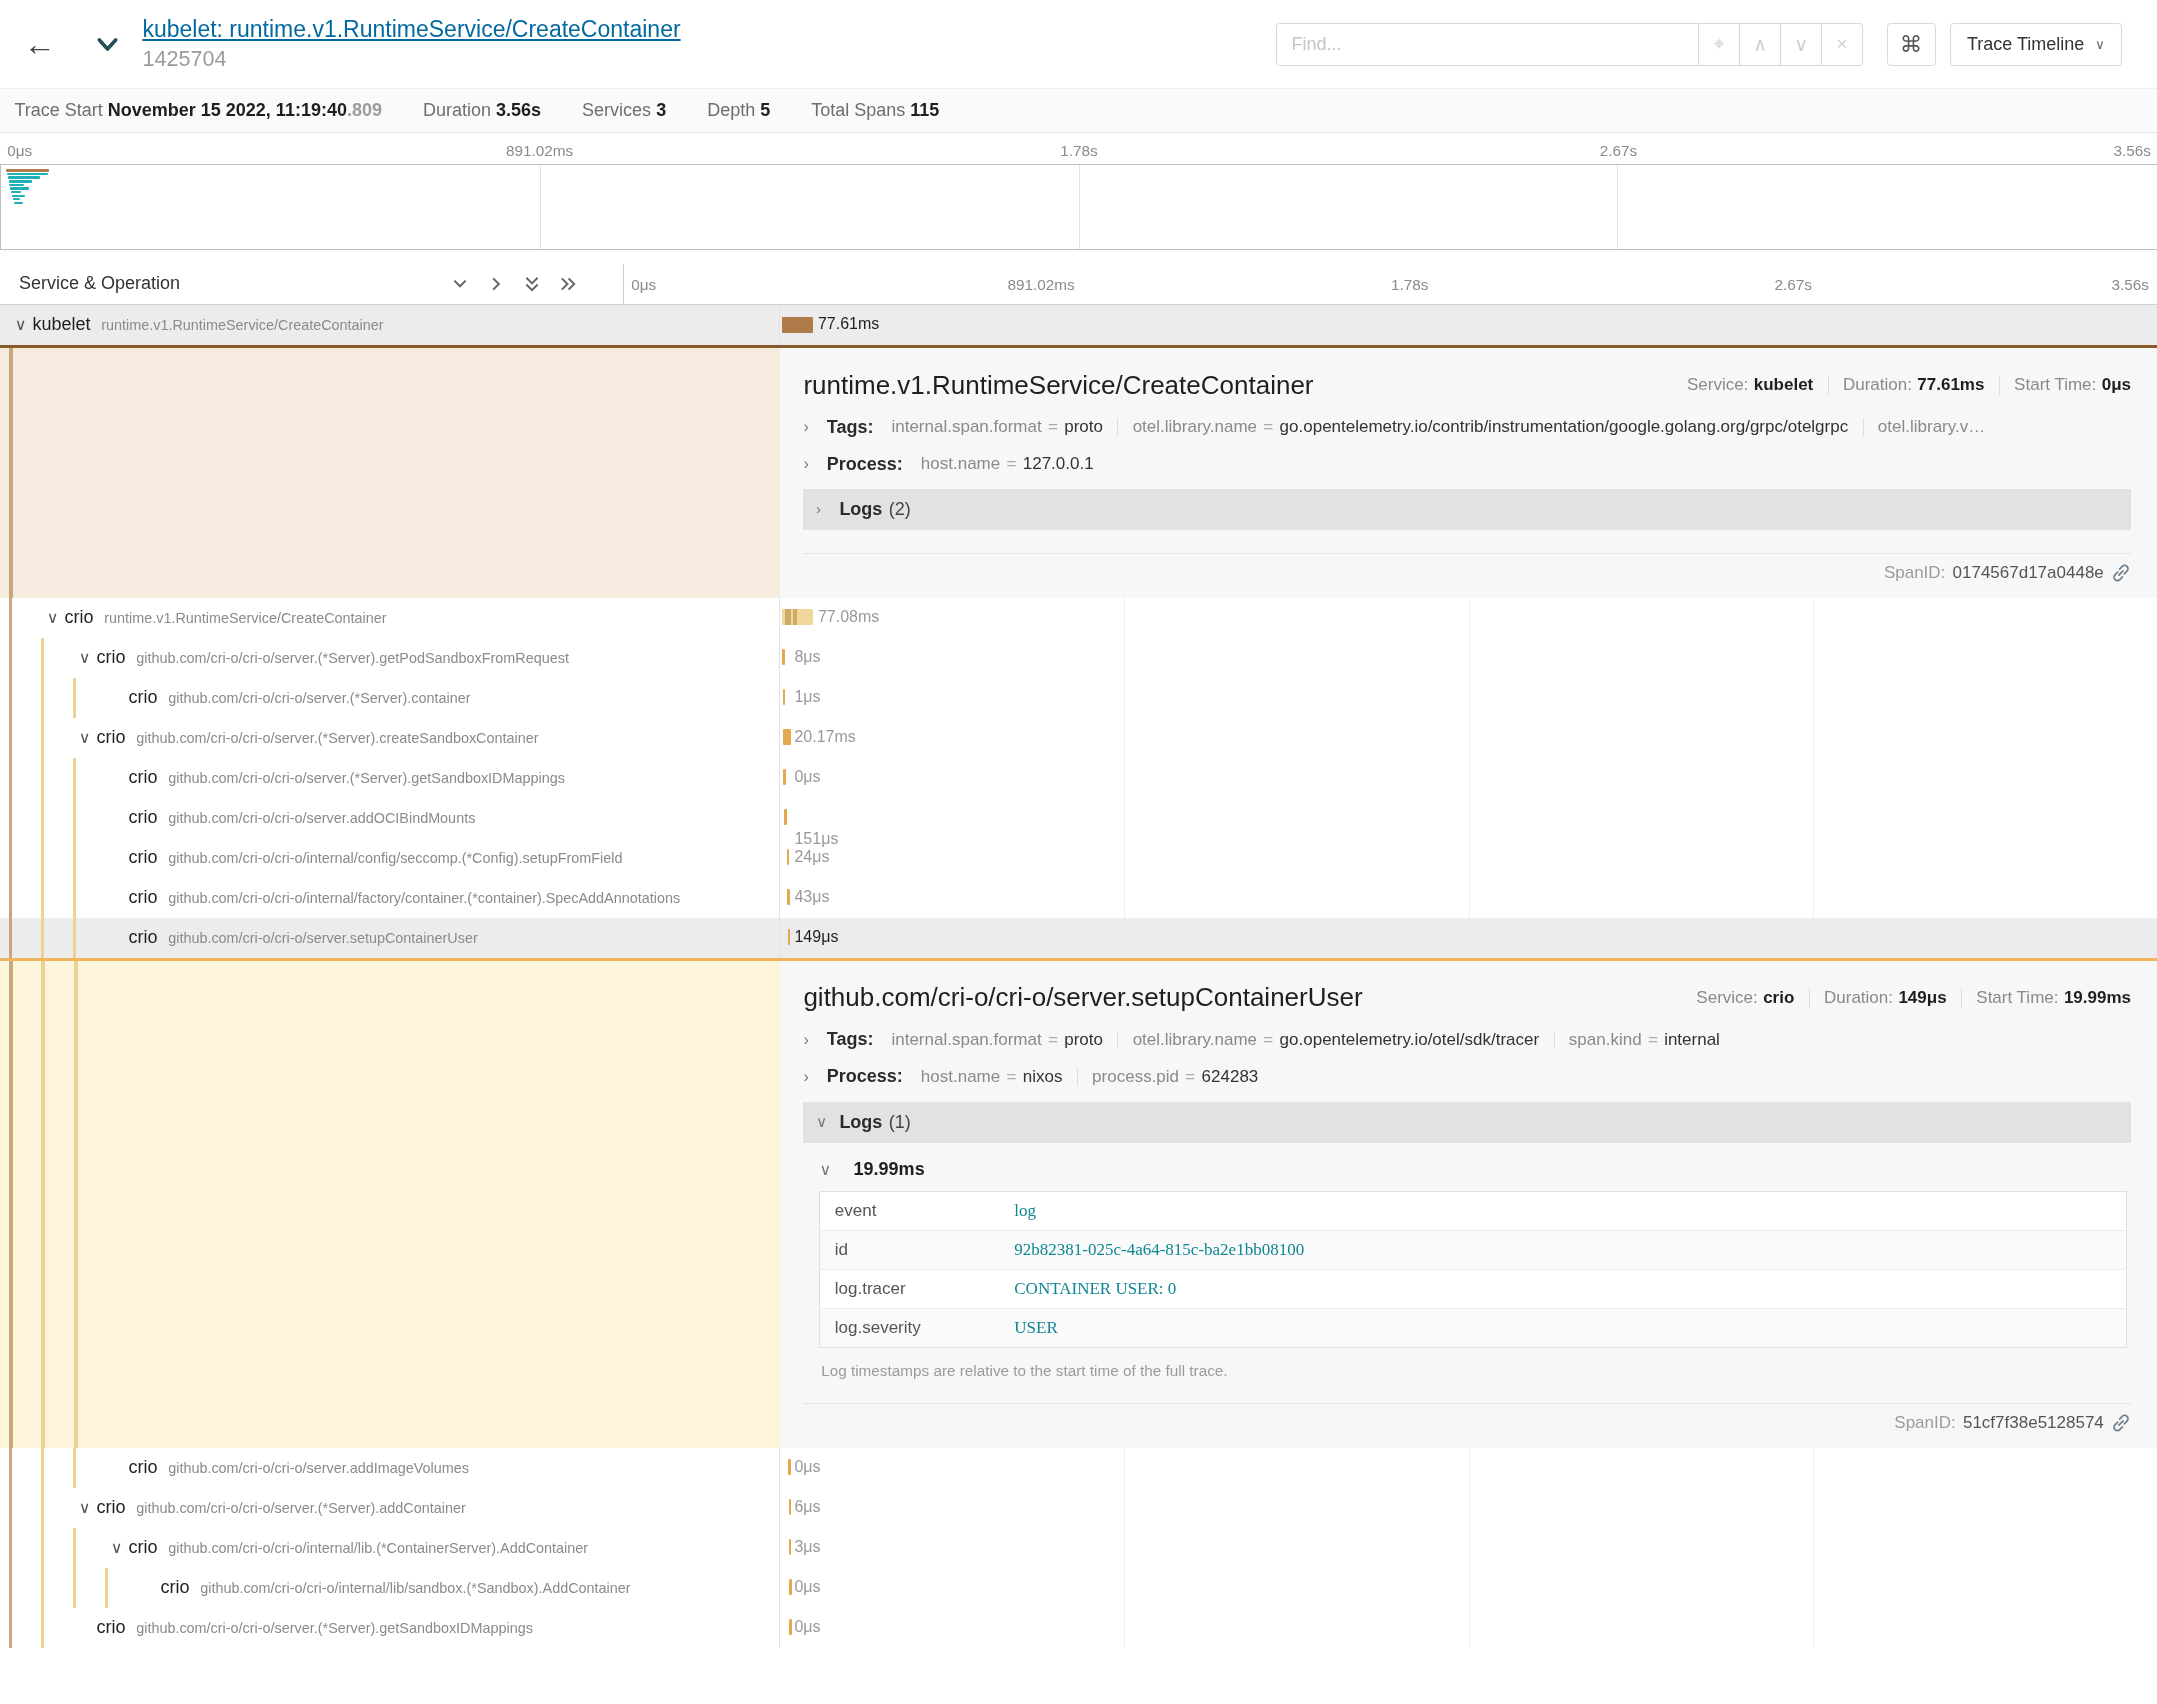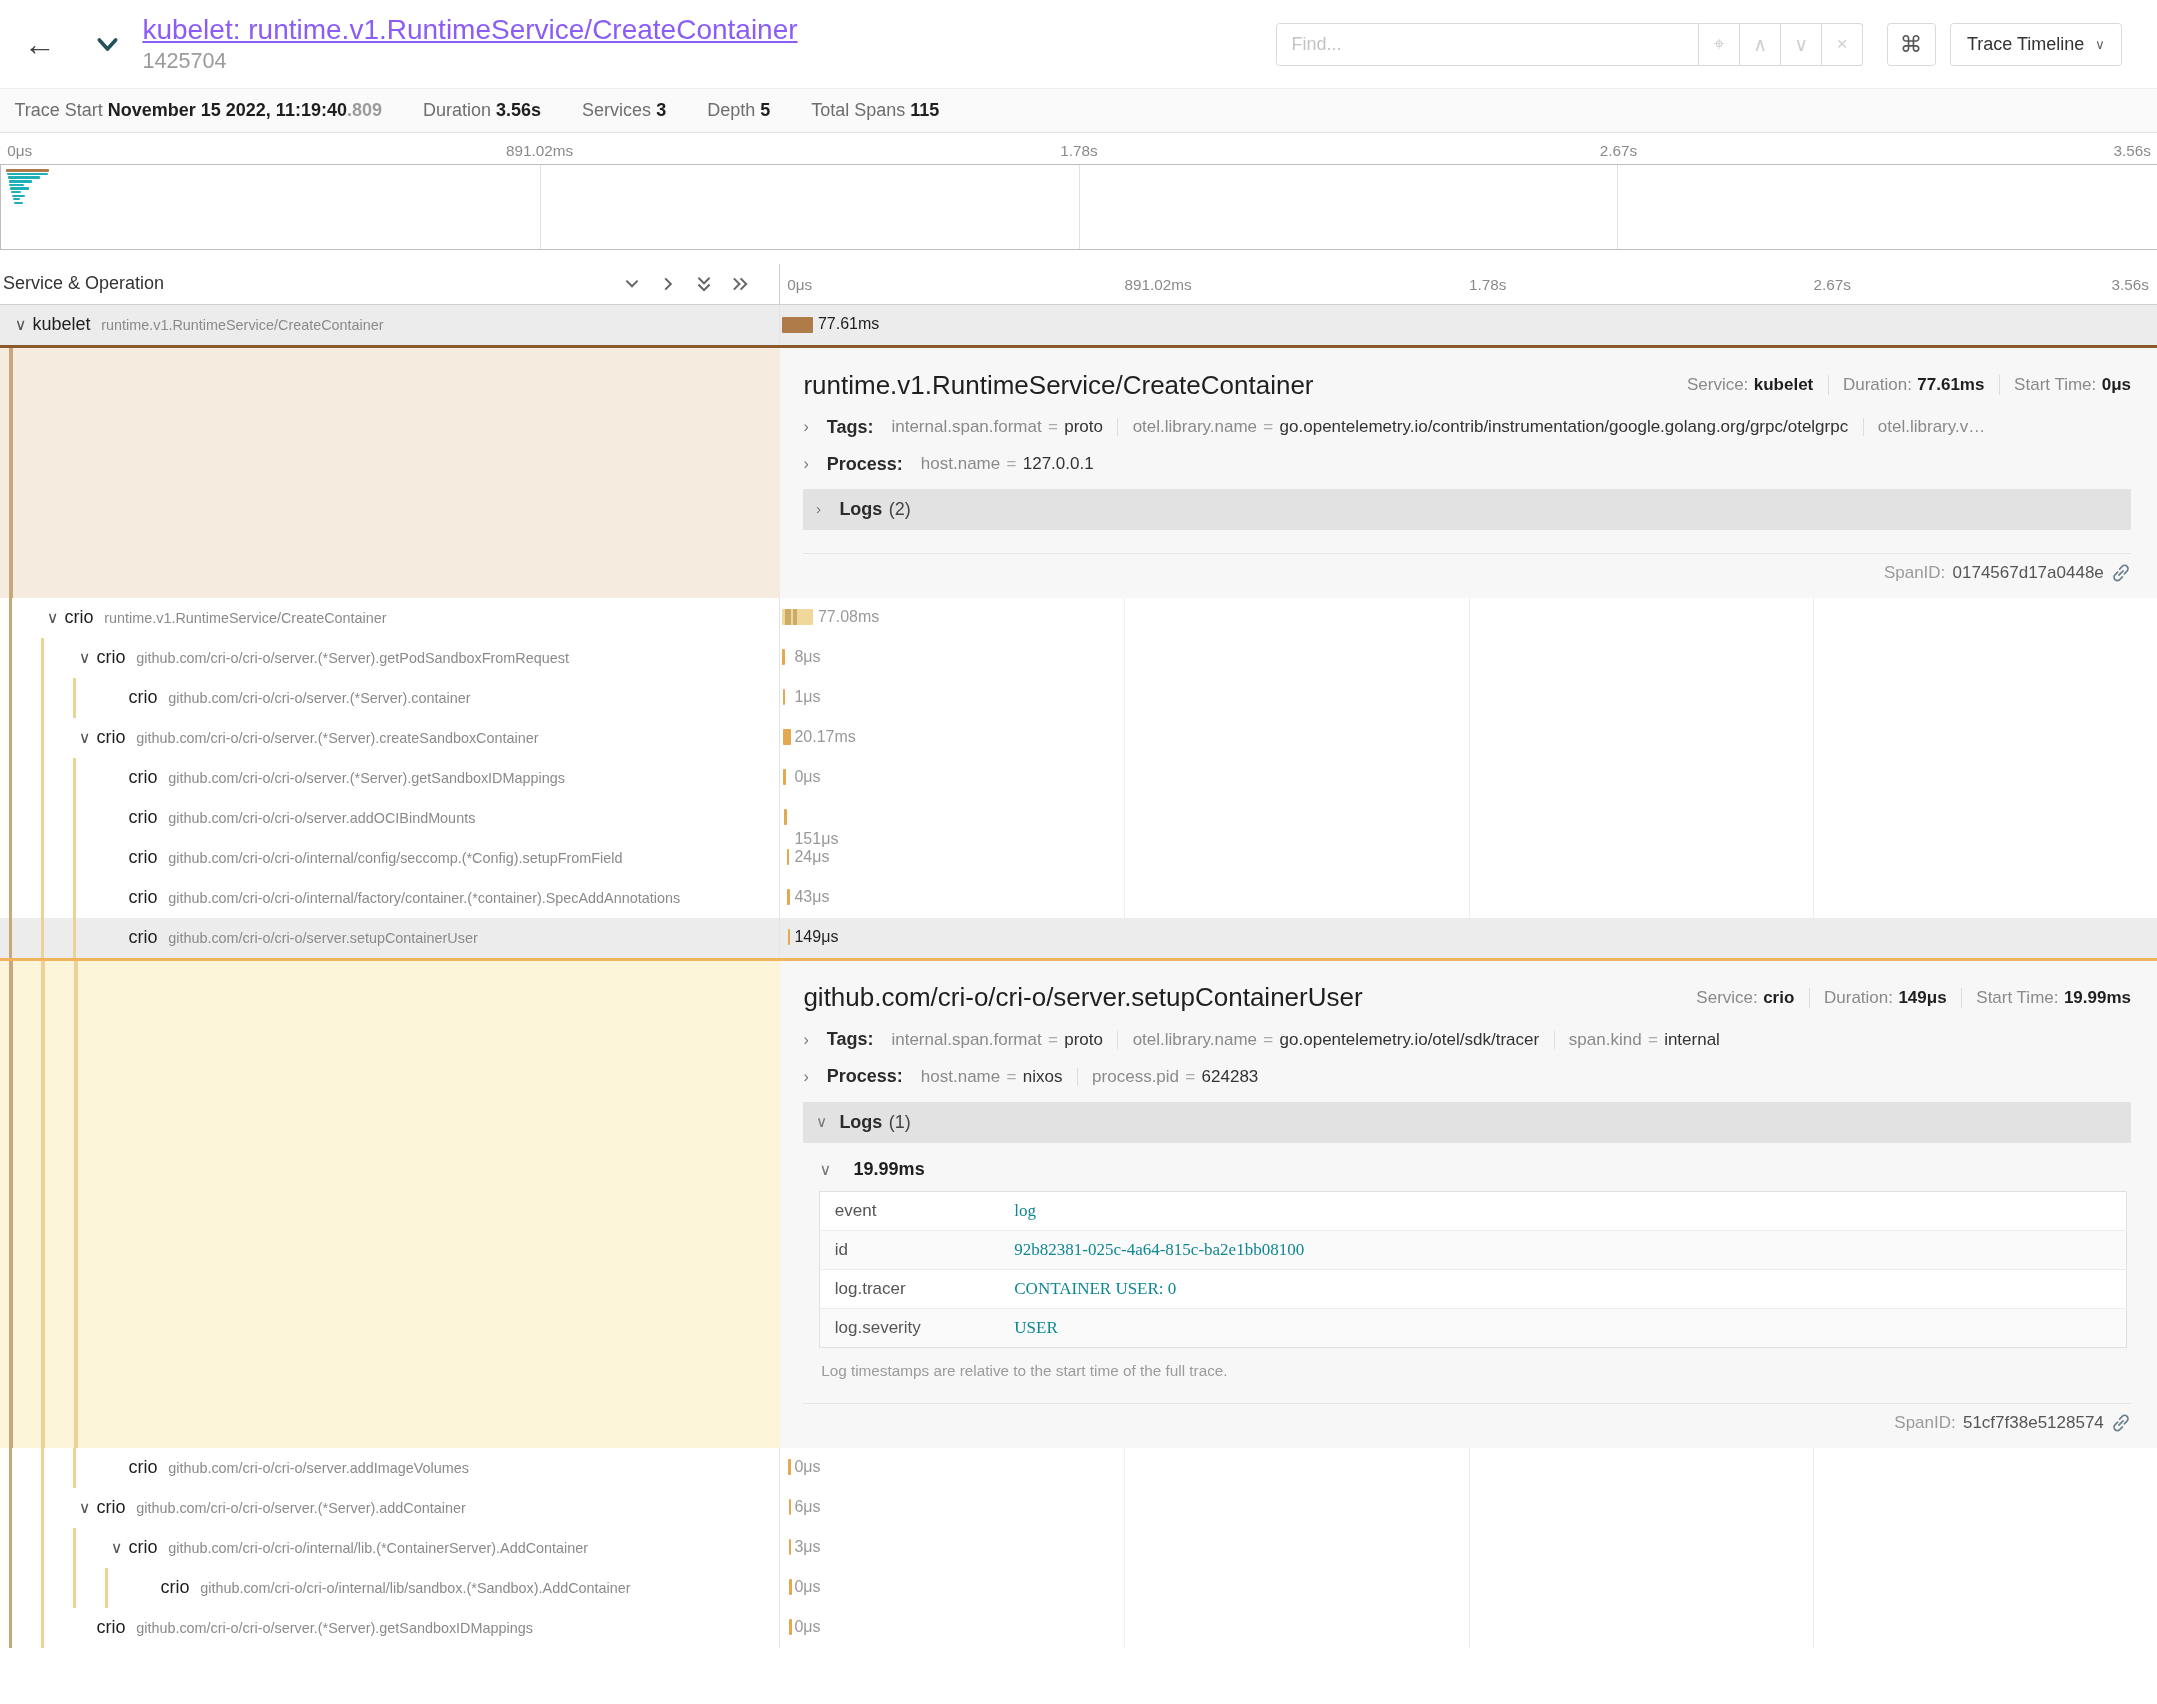--- a/index.html
+++ b/index.html
@@ -5,21 +5,21 @@
 *{box-sizing:border-box;margin:0;padding:0}
 html,body{width:2158px;height:1705px;overflow:hidden;background:#fff;
   font-family:"Liberation Sans",sans-serif;color:#333}
 
 
 .topbar{height:88px;display:flex;align-items:center;padding:0 36px 0 23.4px;background:#fff}
 .iconbtn{background:none;border:none;cursor:pointer;line-height:1}
 .back{font-size:32px;color:#444;margin-right:38px}
 .bigchev{margin-right:20px;display:flex;align-items:center}
 .titleblock{display:flex;flex-direction:column;min-width:0}
-.titleblock a{font-size:28px;color:#8b5cf6;text-decoration:underline;white-space:nowrap}
+.titleblock a{font-size:23px;color:#0369a1;text-decoration:underline;white-space:nowrap}
 .traceid{font-size:21.6px;color:#9b9b9b;margin-top:2.7px}
 .controls{margin-left:auto;display:flex;align-items:center}
 .findgroup{display:flex}
 .findgroup input{width:423px;height:43px;border:0.9px solid #d9d9d9;border-radius:3.6px 0 0 3.6px;
   padding:0 14.4px;font-size:18px;color:#333;outline:none;font-family:"Liberation Sans",sans-serif}
 .findgroup input::placeholder{color:#c3c3c3}
 .fbtn{width:41px;height:43px;border:0.9px solid #d9d9d9;border-left:none;background:#fff;
   color:#cfcfcf;font-size:19px}
 .fbtn.last{border-radius:0 3.6px 3.6px 0}
 .cmdbtn{width:49px;height:43px;border:0.9px solid #d9d9d9;border-radius:3.6px;background:#fff;
@@ -41,21 +41,21 @@
 .mmticks .t0{left:7.2px}.mmticks .t1{left:25%;transform:translateX(-50%)}
 .mmticks .t2{left:50%;transform:translateX(-50%)}.mmticks .t3{left:75%;transform:translateX(-50%)}
 .mmticks .t4{right:7.2px}
 .mmcanvas{position:relative;height:86px;border:0.9px solid #bdbdbd;background:#fff;
   background-image:linear-gradient(#dedede,#dedede),linear-gradient(#dedede,#dedede),linear-gradient(#dedede,#dedede);
   background-size:0.9px 100%;background-position:25% 0,50% 0,75% 0;background-repeat:no-repeat}
 .mm-span{position:absolute;height:2.7px;border-radius:0.9px}
 
 
 .gridheader{display:flex;height:41px;border-bottom:0.9px solid #cfcfcf;margin-top:14.4px}
-.ghname{width:780px;flex:none;display:flex;align-items:center;padding:0 3px;
+.ghname{width:624px;flex:none;display:flex;align-items:center;padding:0 19px;
   border-right:0.9px solid #cfcfcf;font-size:18px;color:#333}
 .ghicons{margin-left:auto;display:flex;gap:18px;margin-right:27px;align-items:center}
 .ghicons svg{display:block}
 .ghtime{flex:1;position:relative;font-size:15.3px;color:#8a8a8a}
 .ghtime span{position:absolute;top:11.7px}
 .ghtime .t0{left:7.2px}.ghtime .t1{left:25%}.ghtime .t2{left:50%}.ghtime .t3{left:75%}
 .ghtime .t4{right:9px}
 
 
 .row{display:flex;height:40px}

